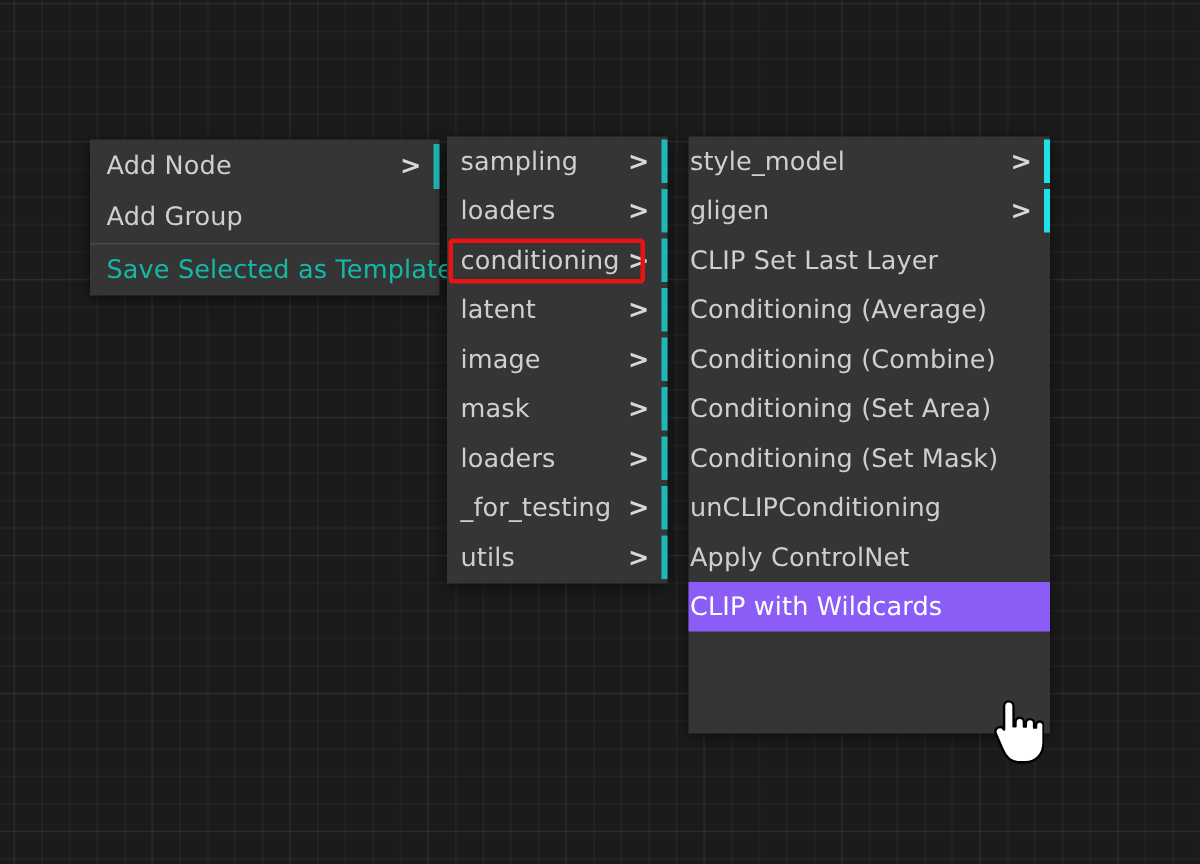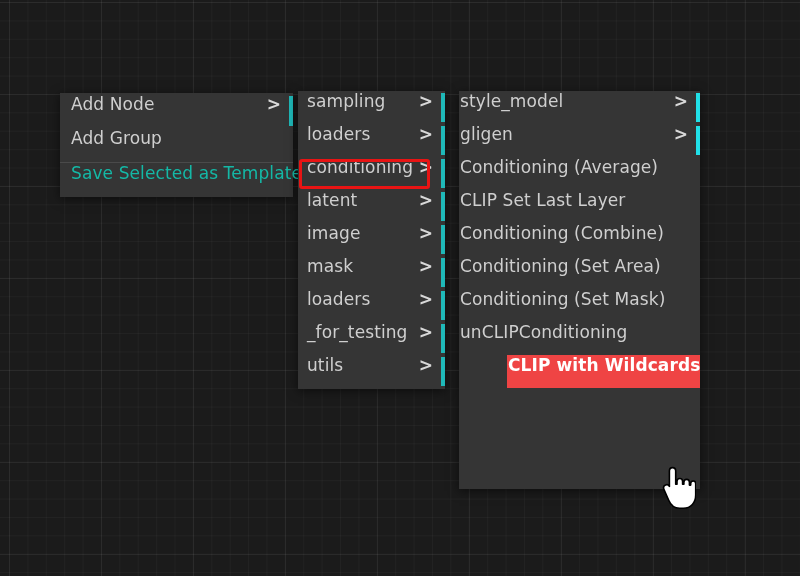--- a/index.html
+++ b/index.html
@@ -38,21 +38,21 @@
     background: #353535;
     box-shadow: 0 2px 10px rgba(0,0,0,0.55);
     box-sizing: border-box;
     user-select: none;
   }
 
   .mi {
     position: relative;
     box-sizing: border-box;
     display: flex;
-    align-items: flex-start;
+    align-items: center;
     color: #cfcfcf;
     font-size: 17px;
     padding-left: 10px;
     padding-right: 8px;
     white-space: nowrap;
     letter-spacing: 0.1px;
   }
   .mi .label { flex: 1 1 auto; }
   .mi .arrow {
     flex: 0 0 auto;
@@ -64,24 +64,23 @@
   .mi .accent {
     position: absolute;
     right: 0px;
     top: 2px;
     bottom: 2px;
     width: 4px;
   }
 
   .mi.disabled { color: #14b8a6; }
   .mi.selected {
-    background: #ef4444;
+    background: #8b5cf6;
     color: #ffffff;
-    font-weight: 700;
-    margin-left: 48px;
+    font-weight: 400;
   }
 
   .divider {
     height: 1px;
     background: #4a4a4a;
     margin: 0;
   }
 
   
   #menu-root {
@@ -234,44 +233,47 @@
     </div>
 
     <div class="mi">
       <span class="label">gligen</span>
       <span class="arrow">&gt;</span>
       <span class="accent"></span>
     </div>
 
 
     <div class="mi">
+      <span class="label">CLIP Set Last Layer</span>
+    </div>
+
+    <div class="mi">
       <span class="label">Conditioning (Average)</span>
     </div>
 
     <div class="mi">
-      <span class="label">CLIP Set Last Layer</span>
-    </div>
-
-    <div class="mi">
       <span class="label">Conditioning (Combine)</span>
     </div>
 
     <div class="mi">
       <span class="label">Conditioning (Set Area)</span>
     </div>
 
     <div class="mi">
       <span class="label">Conditioning (Set Mask)</span>
     </div>
 
 
     <div class="mi">
       <span class="label">unCLIPConditioning</span>
     </div>
 
+    <div class="mi">
+      <span class="label">Apply ControlNet</span>
+    </div>
 
     <div class="mi selected">
       <span class="label">CLIP with Wildcards</span>
     </div>
   </div>
 
   <div id="cursor">
     <svg width="34" height="44" viewBox="0 0 34 44" xmlns="http://www.w3.org/2000/svg">
       <path d="M10.5 1.6 C12.4 1.6 13.7 3.1 13.7 5.0 L13.7 18.2
                L15.0 18.2 L15.0 15.4 C15.0 13.7 16.2 12.5 17.8 12.5

